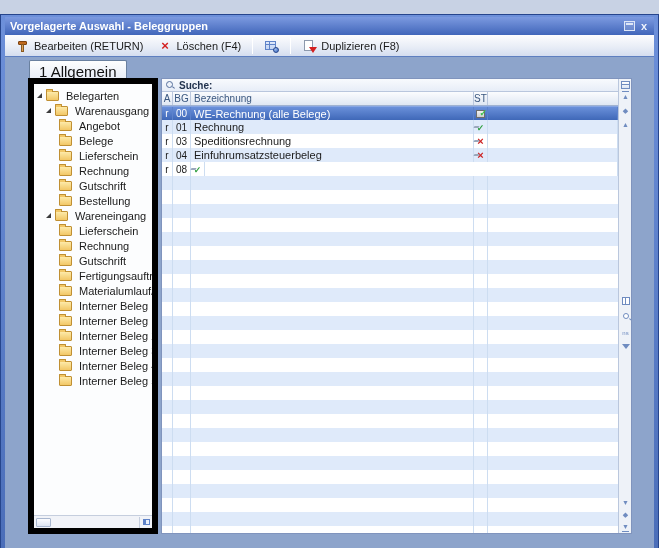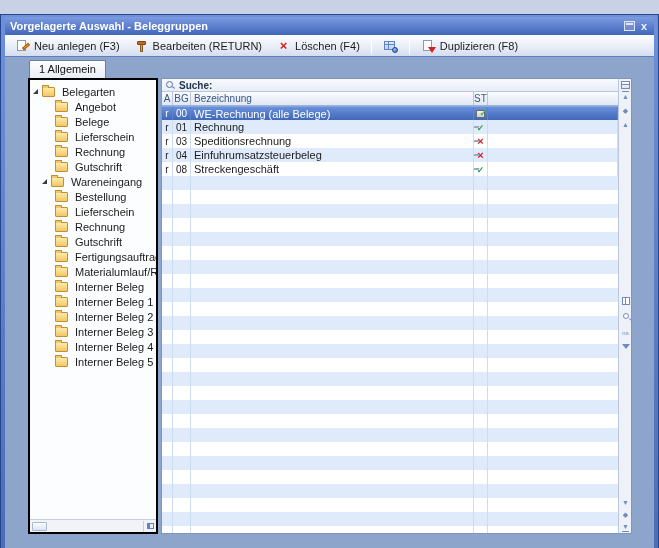--- a/index.html
+++ b/index.html
@@ -28,24 +28,24 @@
   .ic-hammer-handle{position:absolute;left:6px;top:5px;width:3px;height:8px;background:#d9a25c;border:1px solid #8a5a22;}
   .ic-x{color:#d42020;font-size:13px;font-weight:bold;line-height:14px;text-align:center;width:100%;display:block;}
   .ic-grid{position:absolute;left:1px;top:2px;width:11px;height:9px;border:1px solid #5f83c8;background:
      linear-gradient(#dfe9fb,#c3d4f2);}
   .ic-grid::before{content:"";position:absolute;left:3px;top:0;bottom:0;width:1px;background:#5f83c8;}
   .ic-grid::after{content:"";position:absolute;left:0;right:0;top:2px;height:1px;background:#5f83c8;}
   .ic-ball{position:absolute;right:0;bottom:0;width:6px;height:6px;border-radius:50%;background:radial-gradient(circle at 30% 30%,#9fc0f0,#3a67c0);border:1px solid #26458c;}
   .ic-arrow-dn{position:absolute;right:0;bottom:0;width:0;height:0;border-left:4px solid transparent;border-right:4px solid transparent;border-top:6px solid #d42020;}
   
   .content{position:absolute;top:22px;left:0;right:0;bottom:0;background:#8da4cb;}
-  .tab{position:absolute;left:24px;top:3px;height:18px;padding:2px 9px 0;font-size:11px;color:#111;
+  .tab{position:absolute;left:24px;top:3px;height:18px;padding:2px 9px 0;font-size:15px;color:#111;
     background:linear-gradient(#fdfefe,#e9eef7);border:1px solid #69809f;border-bottom:none;border-radius:2px 2px 0 0;}
   
-  .tree-panel{position:absolute;left:23px;top:21px;width:130px;height:456px;background:#fcfdfe;border:2px solid #000000;overflow:hidden;}
+  .tree-panel{position:absolute;left:23px;top:21px;width:130px;height:456px;background:#fcfdfe;border:6px solid #000000;overflow:hidden;}
   .tree{padding-top:4px;}
   .titem{display:flex;align-items:center;height:15px;font-size:11px;color:#1a1a1a;white-space:nowrap;}
   .lvl0{padding-left:3px;}.lvl1{padding-left:12px;}.lvl2{padding-left:25px;}
   .exp{width:0;height:0;border-bottom:5px solid #3c3c3c;border-left:5px solid transparent;margin-right:4px;flex:0 0 auto;}
   .folder{width:13px;height:10px;background:linear-gradient(#fdeaa9,#f2c766);border:1px solid #c09033;border-radius:1px;position:relative;margin-right:4px;flex:0 0 auto;}
   .folder::before{content:"";position:absolute;top:-3px;left:-1px;width:5px;height:2px;background:#f2c766;border:1px solid #c09033;border-bottom:none;border-radius:1px 1px 0 0;}
   .tlabel{padding:0 2px;border:1px solid transparent;}
   .tree-hscroll{position:absolute;left:0;right:0;bottom:0;height:13px;background:#f1f3f8;border-top:1px solid #c5cede;display:flex;align-items:center;}
   .hthumb{width:15px;height:9px;margin-left:2px;background:linear-gradient(#fbfcfe,#dde4f1);border:1px solid #a9b7cf;border-radius:1px;}
   .hbtn{margin-left:auto;width:13px;height:11px;border-left:1px solid #c5cede;display:flex;align-items:center;justify-content:center;}
@@ -110,27 +110,20 @@
       <span class="btn-restore"></span>
       <span class="btn-close">x</span>
     </span>
   </div>
 
   <div class="client">
 
     <div class="toolbar">
       <div class="tbtn">
         <span class="ic">
-            <span class="ic-page"></span>
-            <span class="ic-new-pen"></span>
-          </span>
-        <span>Neu anlegen (F3)</span>
-      </div>
-      <div class="tbtn">
-        <span class="ic">
             <span class="ic-hammer-head"></span>
             <span class="ic-hammer-handle"></span>
           </span>
         <span>Bearbeiten (RETURN)</span>
       </div>
       <div class="tbtn">
         <span class="ic">
             <span class="ic-x">×</span>
           </span>
         <span>Löschen (F4)</span>
@@ -157,48 +150,53 @@
 
       <div class="tab">1 Allgemein</div>
 
       <div class="tree-panel">
         <div class="tree">
           <div class="titem lvl0">
               <span class="exp"></span>
               <span class="folder"></span>
               <span class="tlabel">Belegarten</span>
             </div>
-          <div class="titem lvl2">
-              <span class="folder"></span>
-              <span class="tlabel">Angebot</span>
-            </div>
-          <div class="titem lvl2">
-              <span class="folder"></span>
-              <span class="tlabel">Belege</span>
-            </div>
-          <div class="titem lvl2">
-              <span class="folder"></span>
-              <span class="tlabel">Lieferschein</span>
-            </div>
-          <div class="titem lvl2">
-              <span class="folder"></span>
-              <span class="tlabel">Rechnung</span>
-            </div>
-          <div class="titem lvl2">
-              <span class="folder"></span>
-              <span class="tlabel">Gutschrift</span>
-            </div>
           <div class="titem lvl1">
               <span class="exp"></span>
               <span class="folder"></span>
+              <span class="tlabel">Warenausgang</span>
+            </div>
+          <div class="titem lvl2">
+              <span class="folder"></span>
+              <span class="tlabel">Angebot</span>
+            </div>
+          <div class="titem lvl2">
+              <span class="folder"></span>
+              <span class="tlabel">Belege</span>
+            </div>
+          <div class="titem lvl2">
+              <span class="folder"></span>
+              <span class="tlabel">Lieferschein</span>
+            </div>
+          <div class="titem lvl2">
+              <span class="folder"></span>
+              <span class="tlabel">Rechnung</span>
+            </div>
+          <div class="titem lvl2">
+              <span class="folder"></span>
+              <span class="tlabel">Gutschrift</span>
+            </div>
+          <div class="titem lvl2">
+              <span class="folder"></span>
+              <span class="tlabel">Bestellung</span>
+            </div>
+          <div class="titem lvl1">
+              <span class="exp"></span>
+              <span class="folder"></span>
               <span class="tlabel">Wareneingang</span>
-            </div>
-          <div class="titem lvl2">
-              <span class="folder"></span>
-              <span class="tlabel">Bestellung</span>
             </div>
           <div class="titem lvl2">
               <span class="folder"></span>
               <span class="tlabel">Lieferschein</span>
             </div>
           <div class="titem lvl2">
               <span class="folder"></span>
               <span class="tlabel selected">Rechnung</span>
             </div>
           <div class="titem lvl2">
@@ -305,21 +303,20 @@
                 <span class="st-wrap">
                   <span class="st-dash"></span>
                   <span class="st blocked"></span>
                 </span>
               </span>
             <span class="hc c-fill"></span>
           </div>
           <div class="row">
             <span class="hc c-a">r</span>
             <span class="hc c-bg">08</span>
-            <span class="hc c-name">Streckengeschäft</span>
             <span class="hc c-st">
                 <span class="st-wrap">
                   <span class="st-dash"></span>
                   <span class="st ok"></span>
                 </span>
               </span>
             <span class="hc c-fill"></span>
           </div>
         </div>
 

